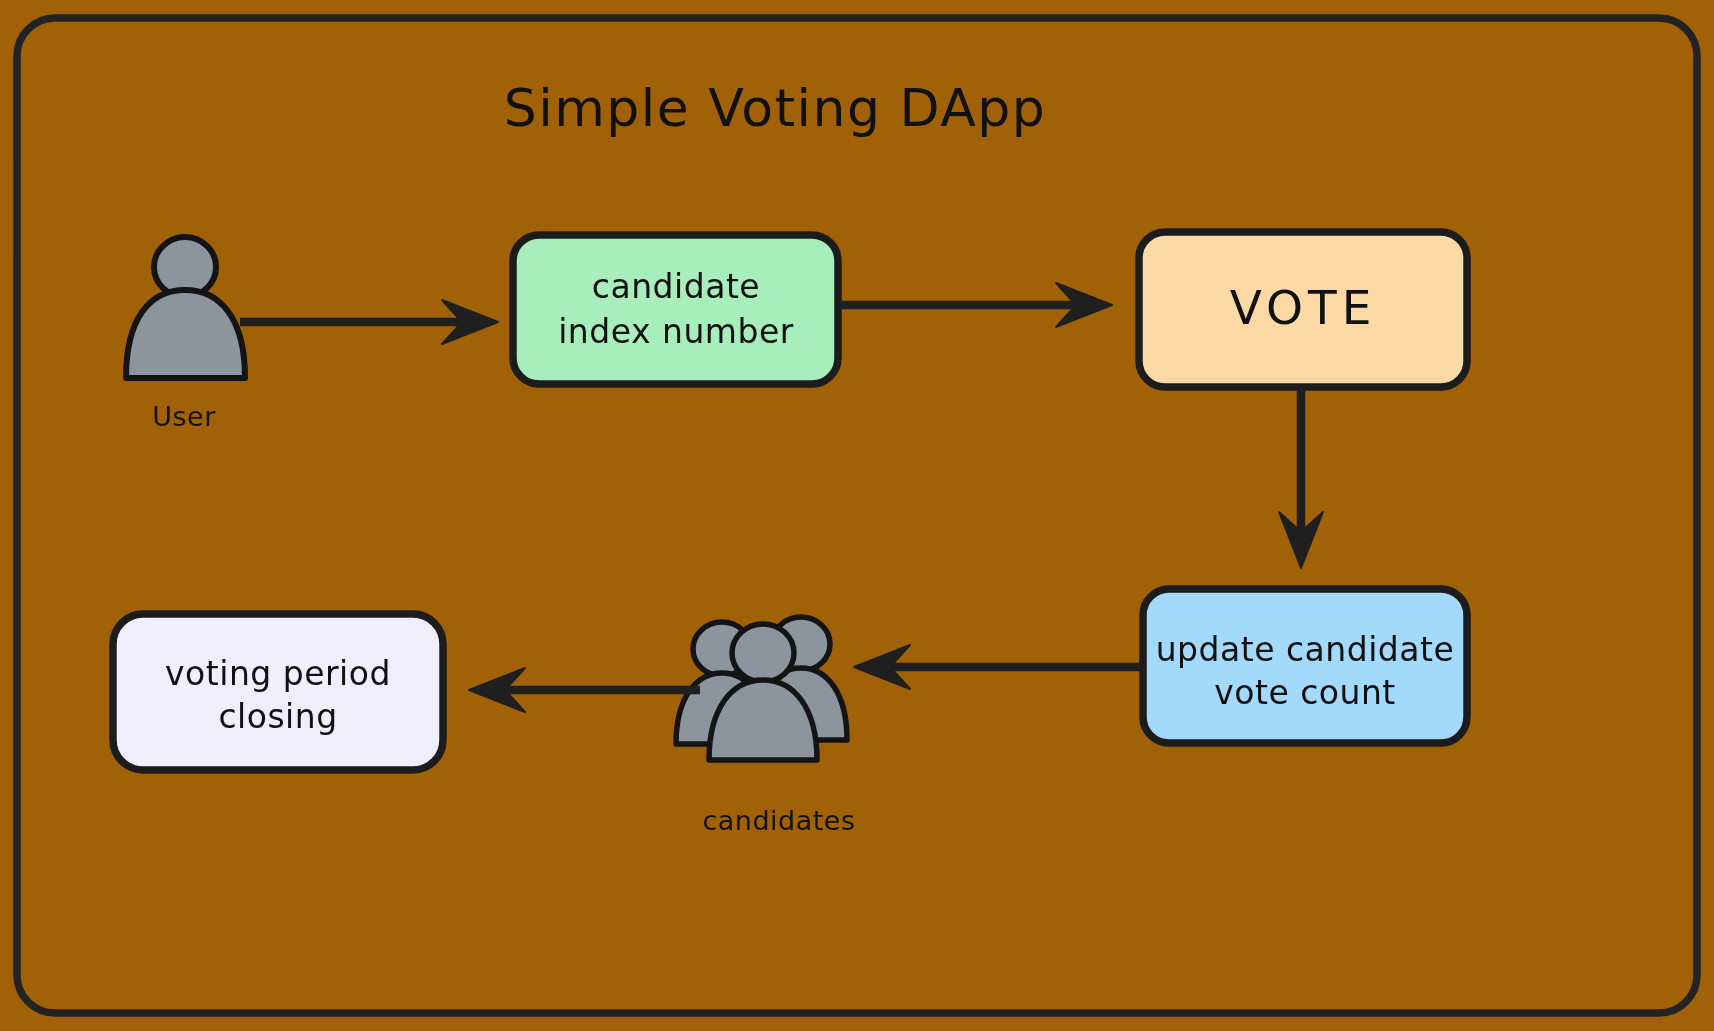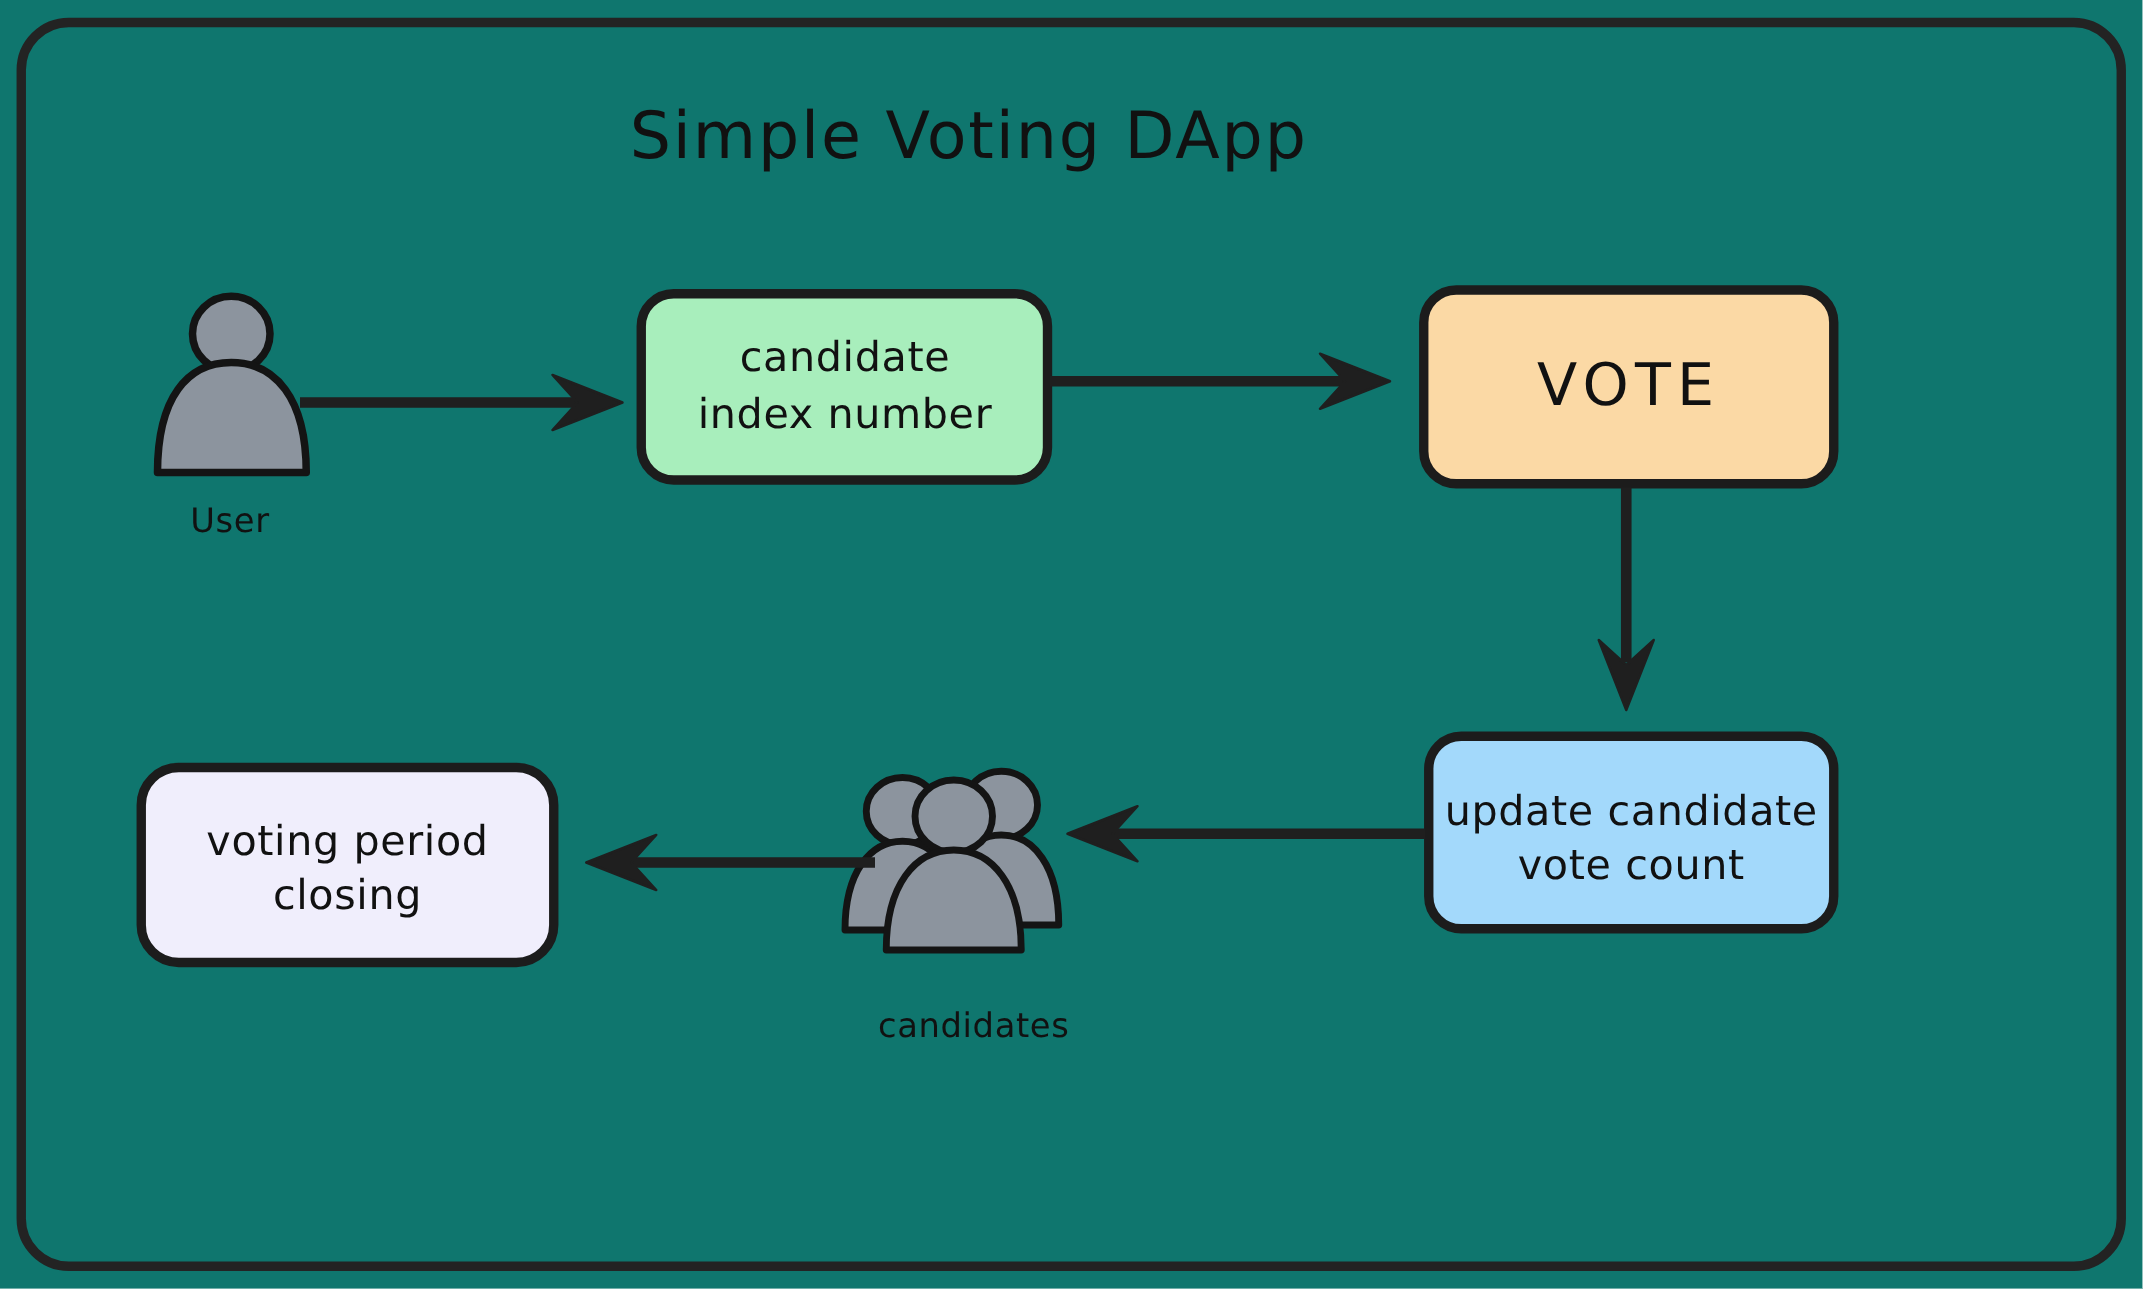--- a/index.html
+++ b/index.html
@@ -7,21 +7,21 @@
     padding: 0;
     background: #ffffff;
   }
   body {
     font-family: "DejaVu Sans", sans-serif;
   }
   #stage {
     position: relative;
     width: 1714px;
     height: 1031px;
-    background: #0f766e;
+    background: #a16207;
     overflow: hidden;
   }
   #diagram-svg {
     position: absolute;
     left: 0;
     top: 0;
     width: 1714px;
     height: 1031px;
   }
   .frame-border {

